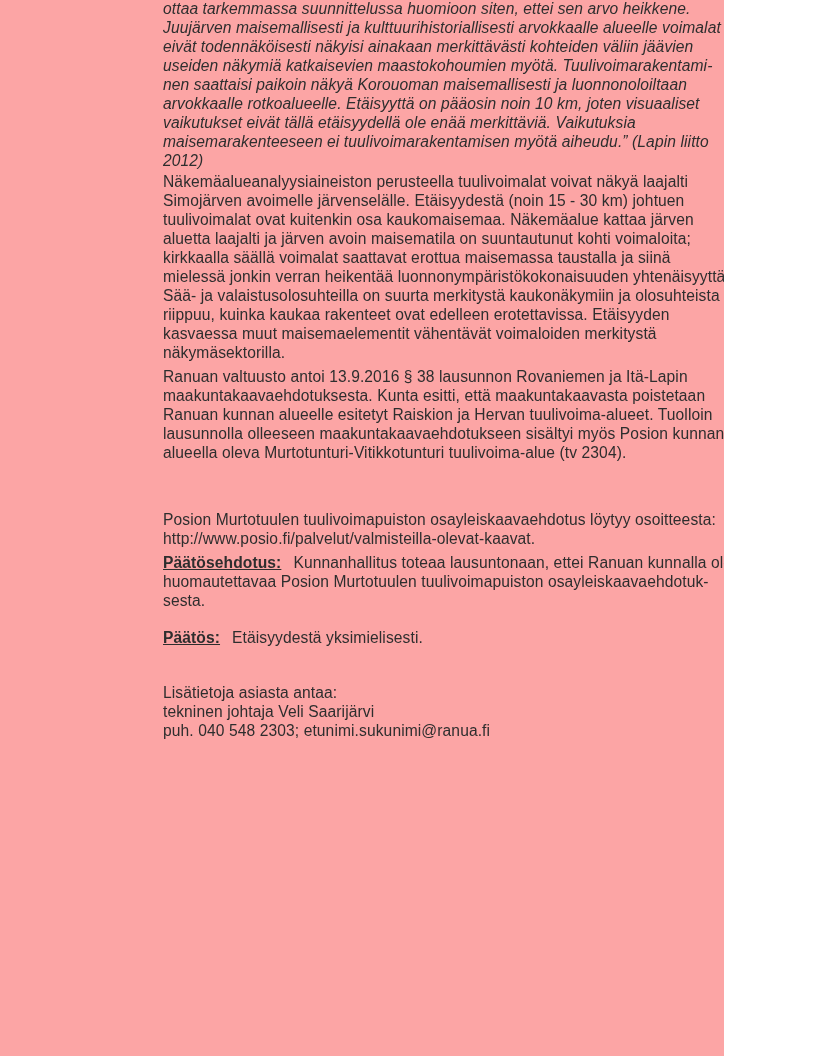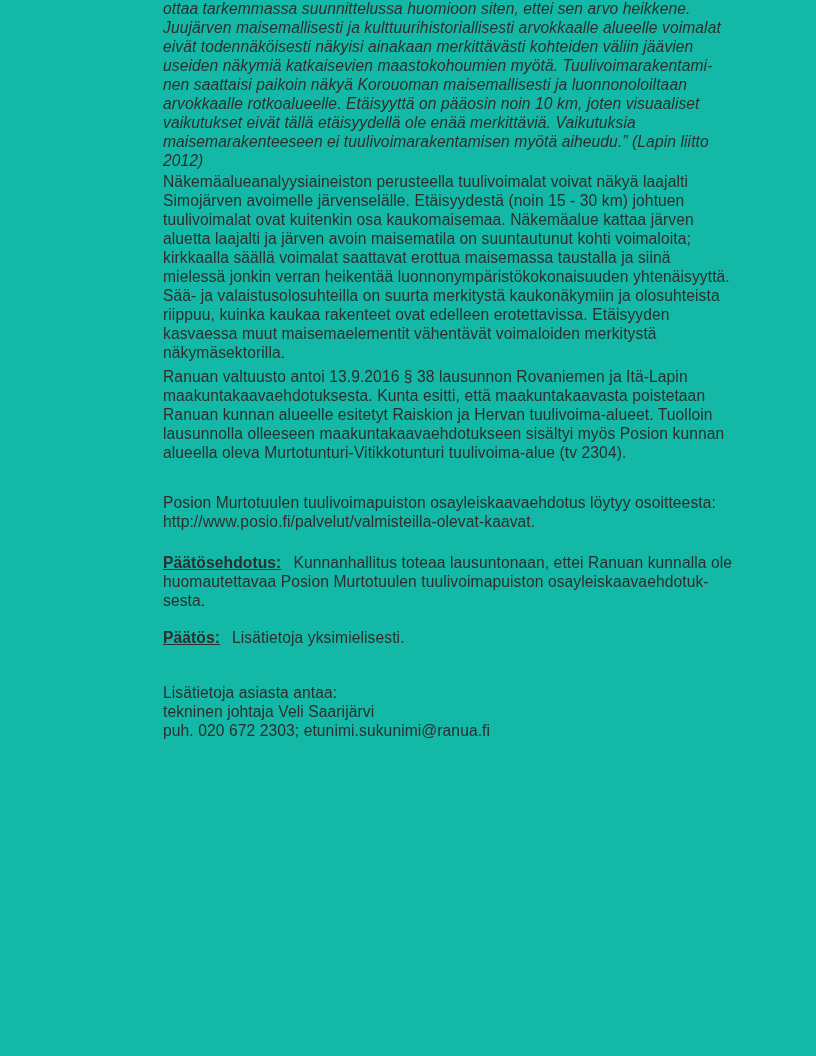--- a/index.html
+++ b/index.html
@@ -3,23 +3,23 @@
 <meta charset="utf-8">
 <title>Document</title>
 <style>
   html, body {
     margin: 0;
     padding: 0;
     background: #ffffff;
   }
   .page {
     position: relative;
-    width: 816px;
+    width: 724px;
     height: 1056px;
-    background: #14b8a6;
+    background: #fca5a5;
     overflow: hidden;
     font-family: "Liberation Sans", "DejaVu Sans", sans-serif;
     color: #2e2e2e;
   }
   .para {
     position: absolute;
     left: 163px;
     width: 600px;
     margin: 0;
     font-size: 15.6px;
@@ -63,26 +63,26 @@
 riippuu, kuinka kaukaa rakenteet ovat edelleen erotettavissa. Etäisyyden
 kasvaessa muut maisemaelementit vähentävät voimaloiden merkitystä
 näkymäsektorilla.</p>
 
   <p class="para" style="top:367px">Ranuan valtuusto antoi 13.9.2016 § 38 lausunnon Rovaniemen ja Itä-Lapin
 maakuntakaavaehdotuksesta. Kunta esitti, että maakuntakaavasta poistetaan
 Ranuan kunnan alueelle esitetyt Raiskion ja Hervan tuulivoima-alueet. Tuolloin
 lausunnolla olleeseen maakuntakaavaehdotukseen sisältyi myös Posion kunnan
 alueella oleva Murtotunturi-Vitikkotunturi tuulivoima-alue (tv 2304).</p>
 
-  <p class="para" style="top:493px">Posion Murtotuulen tuulivoimapuiston osayleiskaavaehdotus löytyy osoitteesta:
+  <p class="para" style="top:510px">Posion Murtotuulen tuulivoimapuiston osayleiskaavaehdotus löytyy osoitteesta:
 http://www.posio.fi/palvelut/valmisteilla-olevat-kaavat.</p>
 
   <p class="para" style="top:553px"><span class="label">Päätösehdotus:</span><span>Kunnanhallitus toteaa lausuntonaan, ettei Ranuan kunnalla ole
 huomautettavaa Posion Murtotuulen tuulivoimapuiston osayleiskaavaehdotuk-
 sesta.</span></p>
 
-  <p class="para" style="top:628px"><span class="label">Päätös:</span><span>Lisätietoja yksimielisesti.</span></p>
+  <p class="para" style="top:628px"><span class="label">Päätös:</span><span>Etäisyydestä yksimielisesti.</span></p>
 
   <p class="para" style="top:683px">Lisätietoja asiasta antaa:
 tekninen johtaja Veli Saarijärvi
-puh. 020 672 2303; etunimi.sukunimi@ranua.fi</p>
+puh. 040 548 2303; etunimi.sukunimi@ranua.fi</p>
 
 </div>
 
 </body></html>

